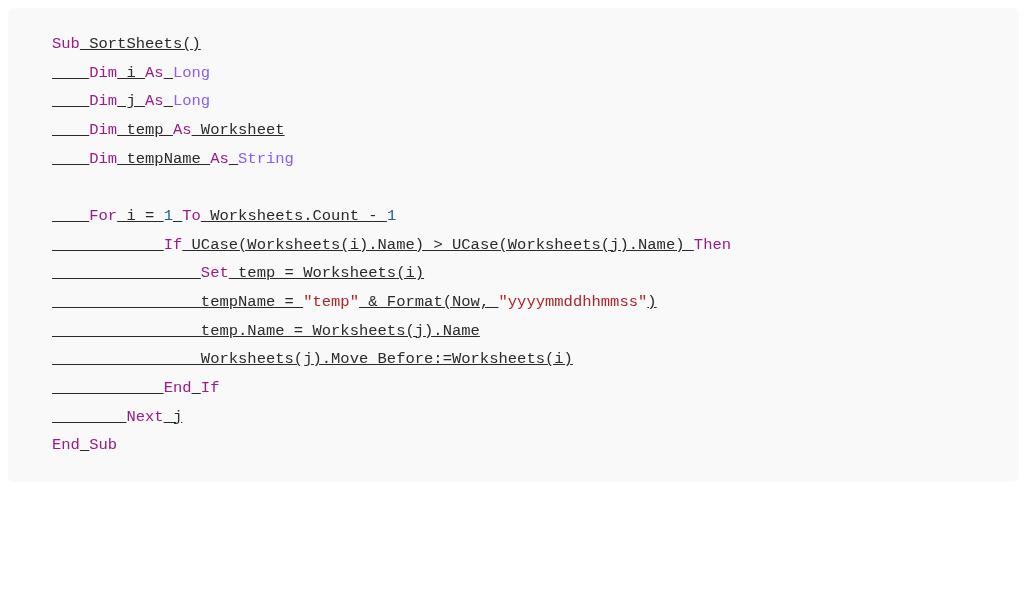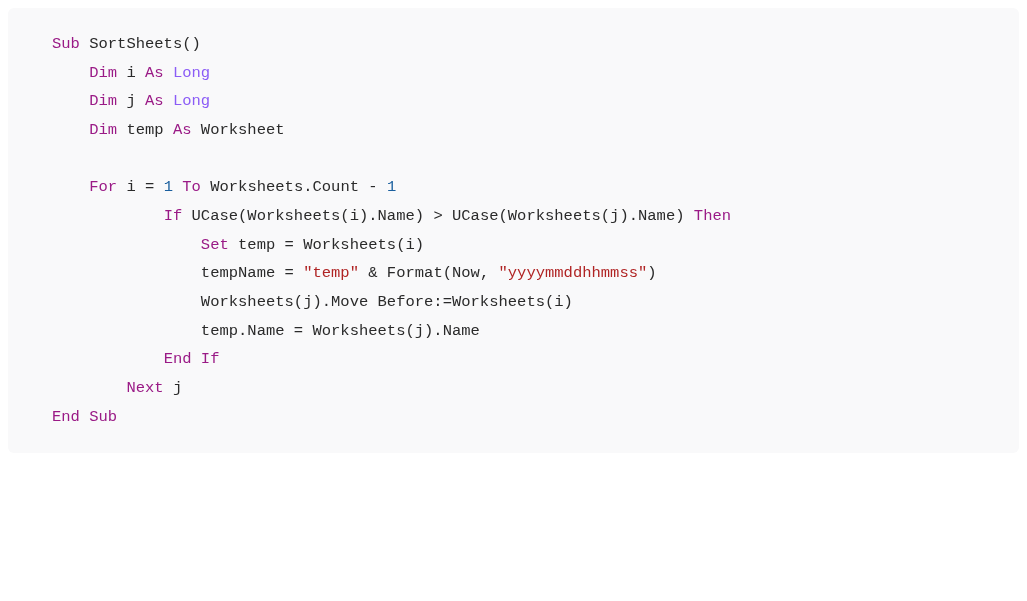--- a/index.html
+++ b/index.html
@@ -17,35 +17,36 @@
       color: #2a2a2a;
       overflow-x: auto;
     }
     .code-line {
       white-space: pre;
     }
     .tok-keyword { color: #9a1a86; font-family: Liberation Mono, monospace; }
     .tok-type    { color: #8b5cf6; }
     .tok-string  { color: #b02424; }
     .tok-number  { color: #1a5f9e; }
-    .tok-ident   { color: #2a2a2a; }
+    .tok-ident   { color: #2a2a2a; text-decoration: underline; }
   </style>
 </head>
 <body>
 
 <div class="code-block">
   <div id="code-container">
       <div class="code-line"><span class="tok-keyword">Sub</span><span class="tok-ident"> SortSheets()</span></div>
       <div class="code-line"><span class="tok-ident">    </span><span class="tok-keyword">Dim</span><span class="tok-ident"> i </span><span class="tok-keyword">As</span><span class="tok-ident"> </span><span class="tok-type">Long</span></div>
       <div class="code-line"><span class="tok-ident">    </span><span class="tok-keyword">Dim</span><span class="tok-ident"> j </span><span class="tok-keyword">As</span><span class="tok-ident"> </span><span class="tok-type">Long</span></div>
       <div class="code-line"><span class="tok-ident">    </span><span class="tok-keyword">Dim</span><span class="tok-ident"> temp </span><span class="tok-keyword">As</span><span class="tok-ident"> Worksheet</span></div>
+      <div class="code-line"><span class="tok-ident">    </span><span class="tok-keyword">Dim</span><span class="tok-ident"> tempName </span><span class="tok-keyword">As</span><span class="tok-ident"> </span><span class="tok-type">String</span></div>
       <div class="code-line">&nbsp;</div>
       <div class="code-line"><span class="tok-ident">    </span><span class="tok-keyword">For</span><span class="tok-ident"> i = </span><span class="tok-number">1</span><span class="tok-ident"> </span><span class="tok-keyword">To</span><span class="tok-ident"> Worksheets.Count - </span><span class="tok-number">1</span></div>
       <div class="code-line"><span class="tok-ident">            </span><span class="tok-keyword">If</span><span class="tok-ident"> UCase(Worksheets(i).Name) &gt; UCase(Worksheets(j).Name) </span><span class="tok-keyword">Then</span></div>
       <div class="code-line"><span class="tok-ident">                </span><span class="tok-keyword">Set</span><span class="tok-ident"> temp = Worksheets(i)</span></div>
       <div class="code-line"><span class="tok-ident">                tempName = </span><span class="tok-string">"temp"</span><span class="tok-ident"> &amp; Format(Now, </span><span class="tok-string">"yyyymmddhhmmss"</span><span class="tok-ident">)</span></div>
+      <div class="code-line"><span class="tok-ident">                temp.Name = Worksheets(j).Name</span></div>
       <div class="code-line"><span class="tok-ident">                Worksheets(j).Move Before:=Worksheets(i)</span></div>
-      <div class="code-line"><span class="tok-ident">                temp.Name = Worksheets(j).Name</span></div>
       <div class="code-line"><span class="tok-ident">            </span><span class="tok-keyword">End</span><span class="tok-ident"> </span><span class="tok-keyword">If</span></div>
       <div class="code-line"><span class="tok-ident">        </span><span class="tok-keyword">Next</span><span class="tok-ident"> j</span></div>
       <div class="code-line"><span class="tok-keyword">End</span><span class="tok-ident"> </span><span class="tok-keyword">Sub</span></div>
     </div>
 </div>
 
 </body></html>

